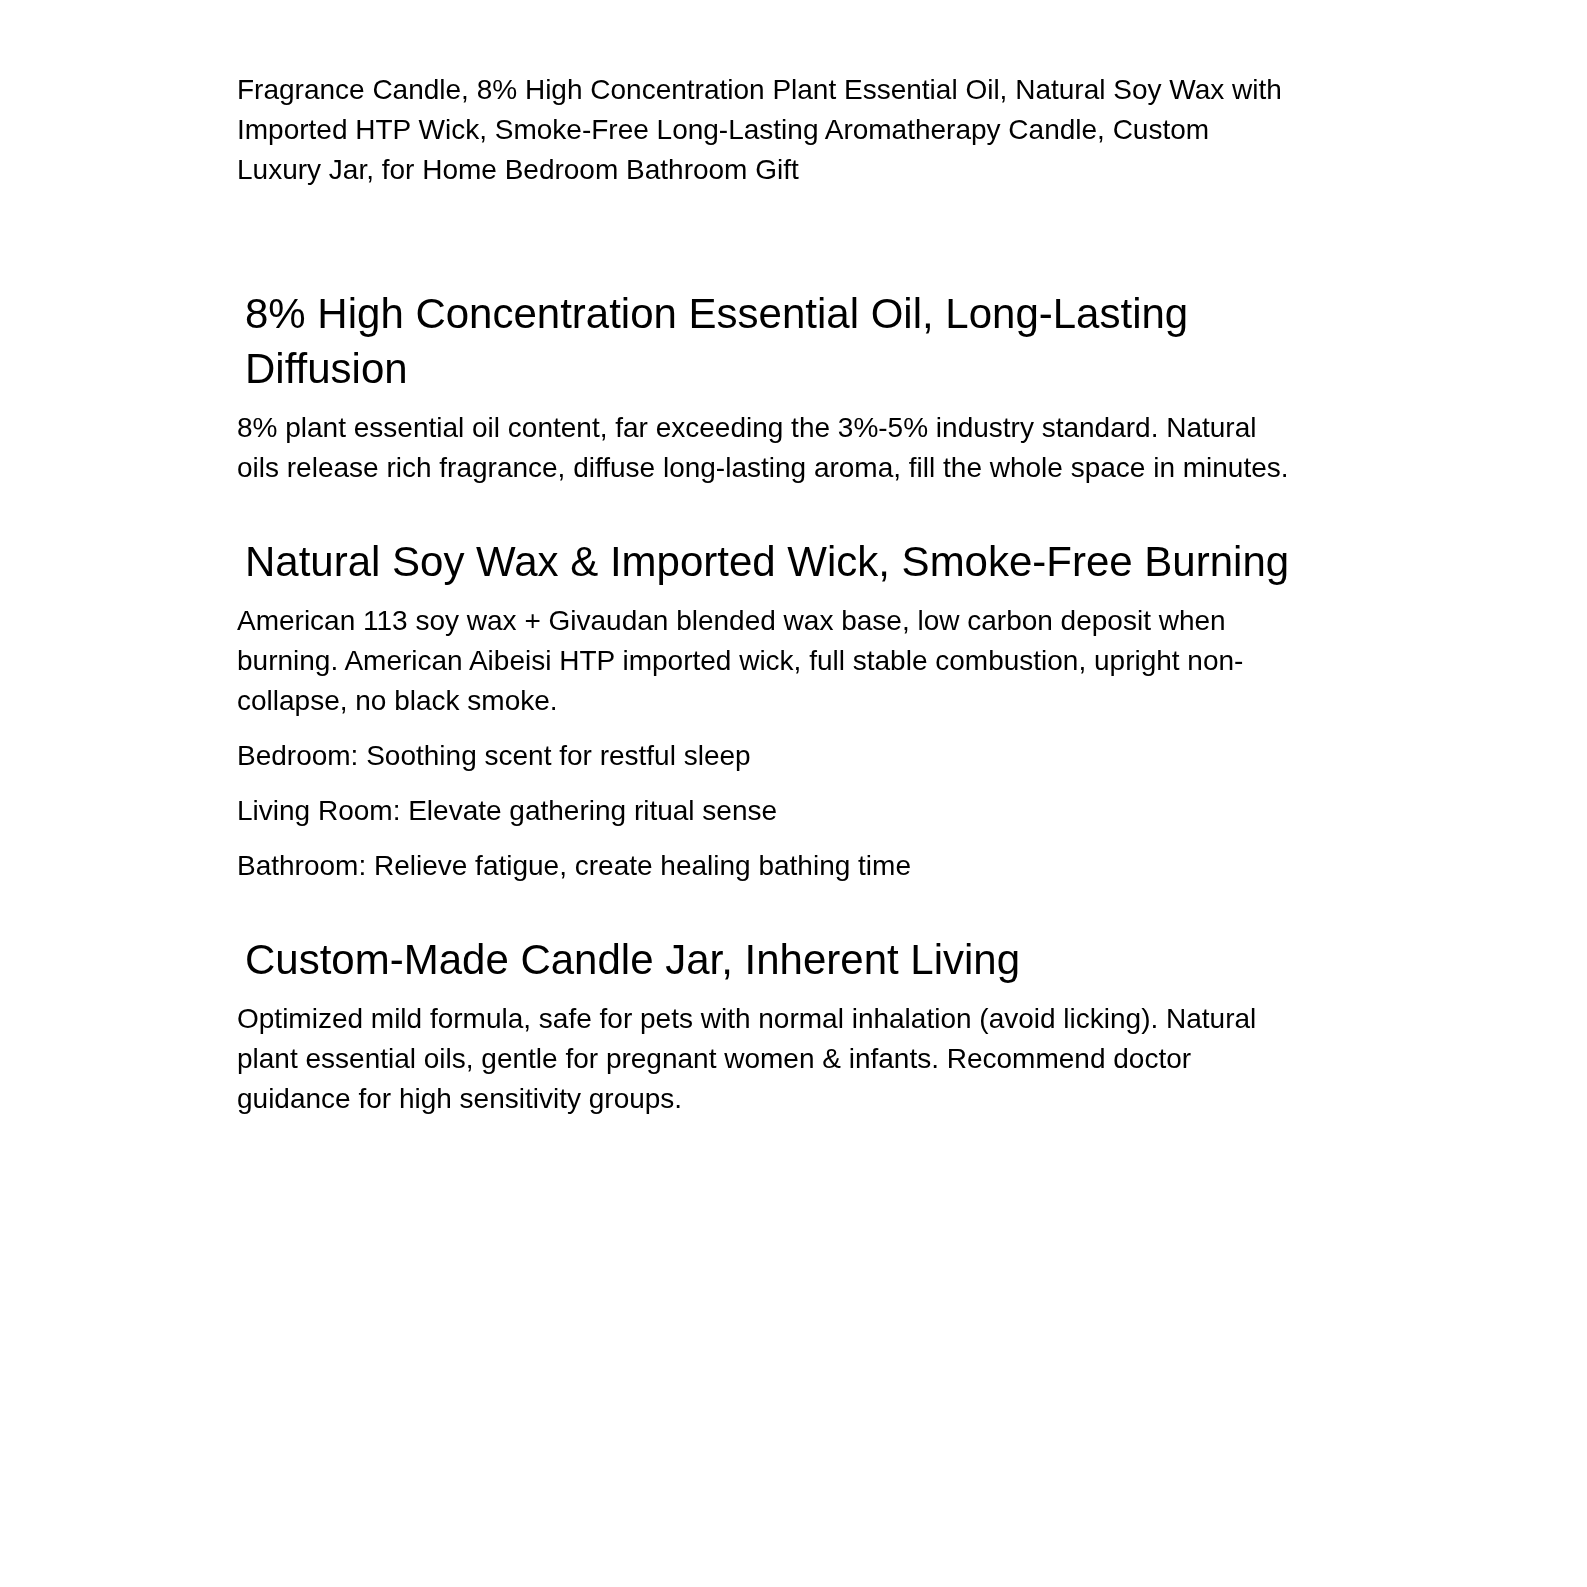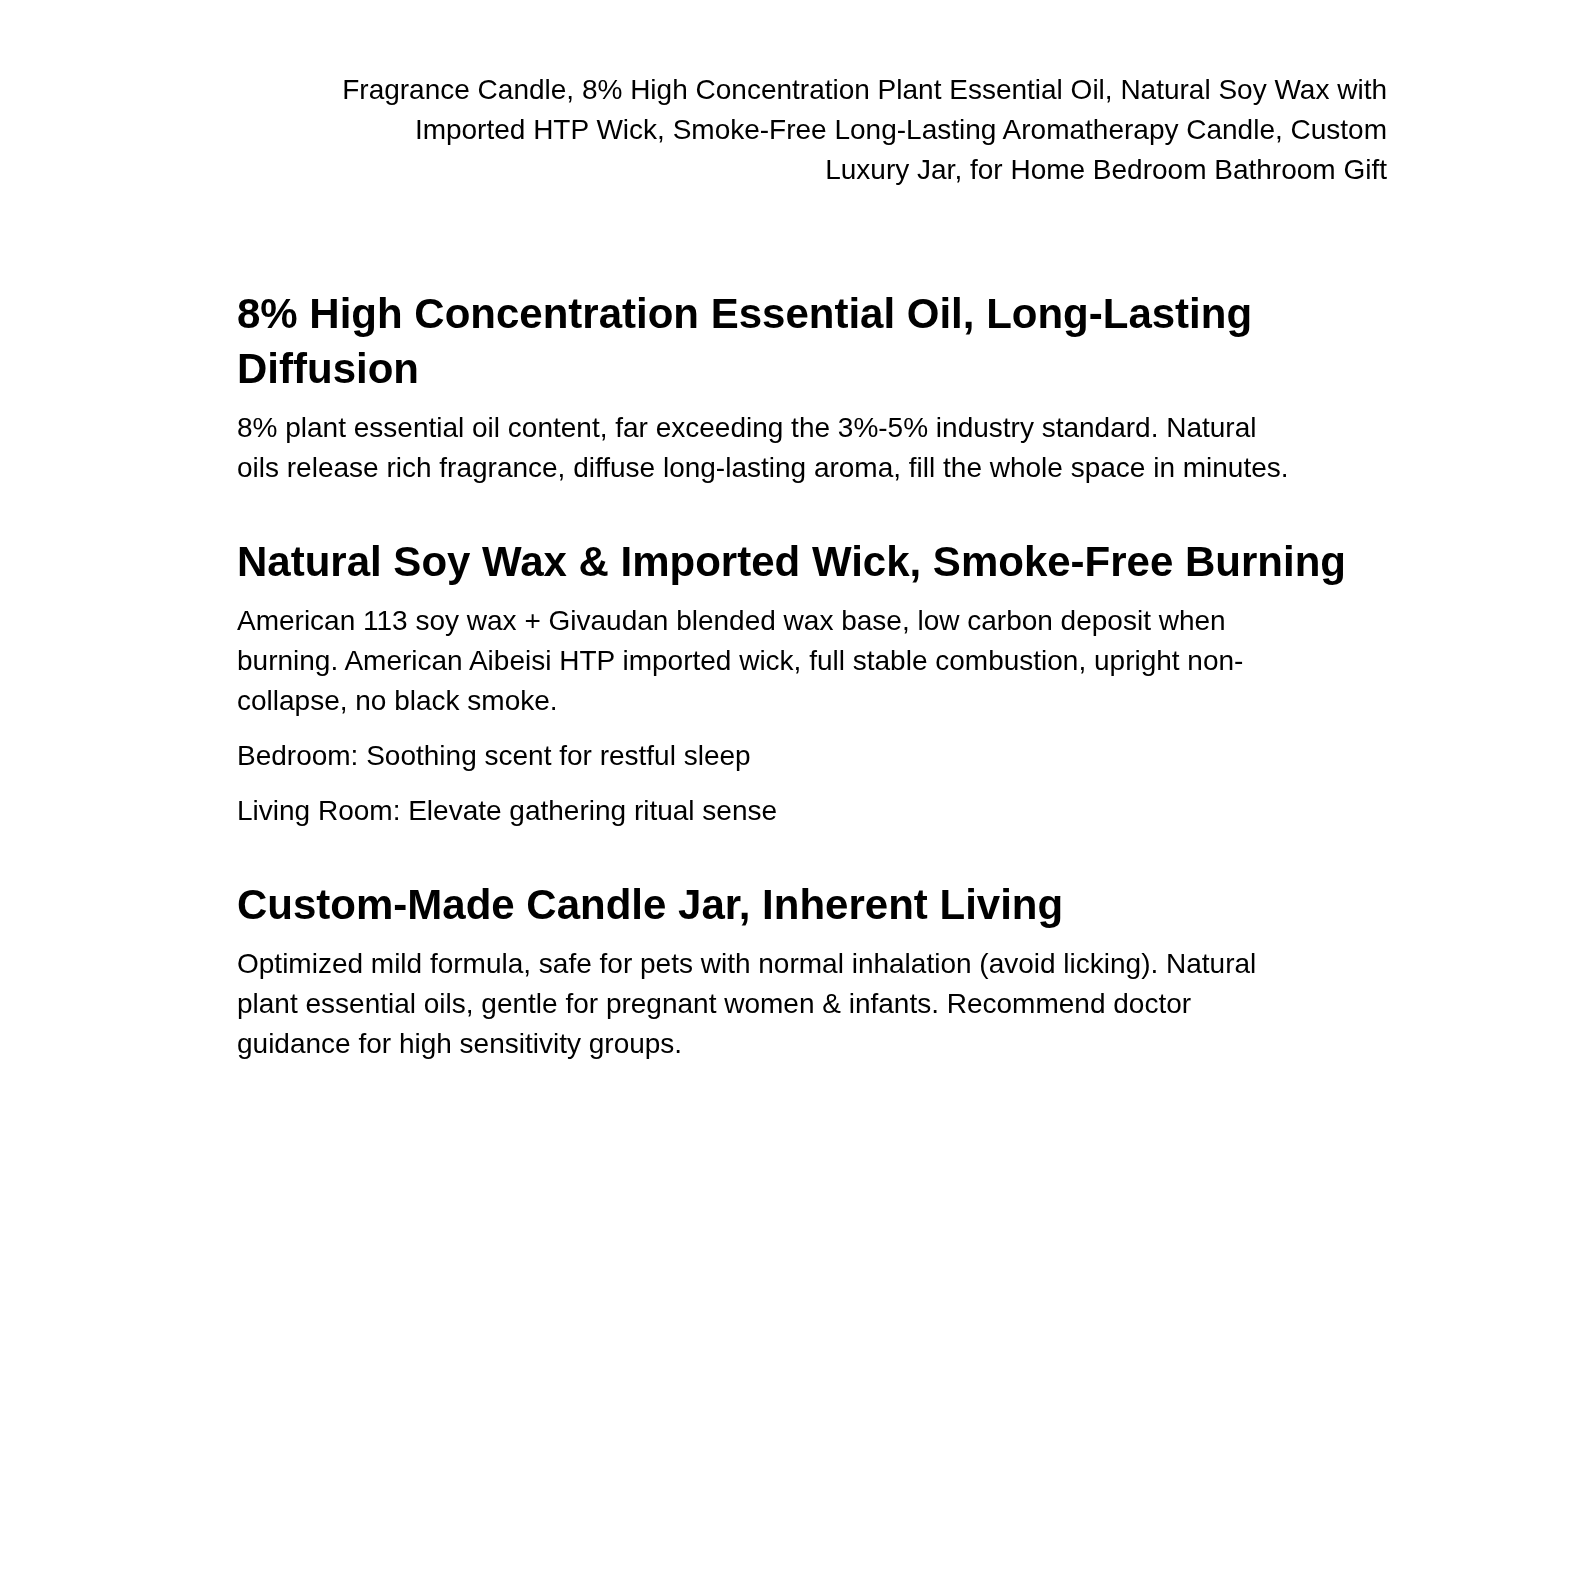--- a/index.html
+++ b/index.html
@@ -24,27 +24,26 @@
   .para {
     font-size: 28px;
     line-height: 40px;
     font-weight: 400;
     margin: 9px 0 15px 0;
     max-width: 1150px;
     white-space: pre-line;
   }
   .intro {
     margin-top: 0;
-    text-align: right;
   }
   .section-heading {
     font-size: 42px;
     line-height: 55px;
-    font-weight: 700;
-    margin: 46px 0 12px 0;
+    font-weight: 400;
+    margin: 46px 0 12px 8px;
     max-width: 1150px;
     white-space: pre-line;
     letter-spacing: 0;
   }
   .first-section .section-heading {
     margin-top: 96px;
   }
 </style>
 </head>
 <body style="background: rgb(255, 255, 255);">
@@ -65,20 +64,21 @@
   <section>
     <h2 class="section-heading">Natural Soy Wax &amp; Imported Wick, Smoke-Free Burning</h2>
     <p class="para">American 113 soy wax + Givaudan blended wax base, low carbon deposit when
 burning. American Aibeisi HTP imported wick, full stable combustion, upright non-
 collapse, no black smoke.</p>
   </section>
 
   <section>
     <p class="para">Bedroom: Soothing scent for restful sleep</p>
     <p class="para">Living Room: Elevate gathering ritual sense</p>
+    <p class="para">Bathroom: Relieve fatigue, create healing bathing time</p>
   </section>
 
   <section>
     <h2 class="section-heading">Custom-Made Candle Jar, Inherent Living</h2>
   </section>
 
   <section>
     <p class="para">Optimized mild formula, safe for pets with normal inhalation (avoid licking). Natural
 plant essential oils, gentle for pregnant women &amp; infants. Recommend doctor
 guidance for high sensitivity groups.</p>

